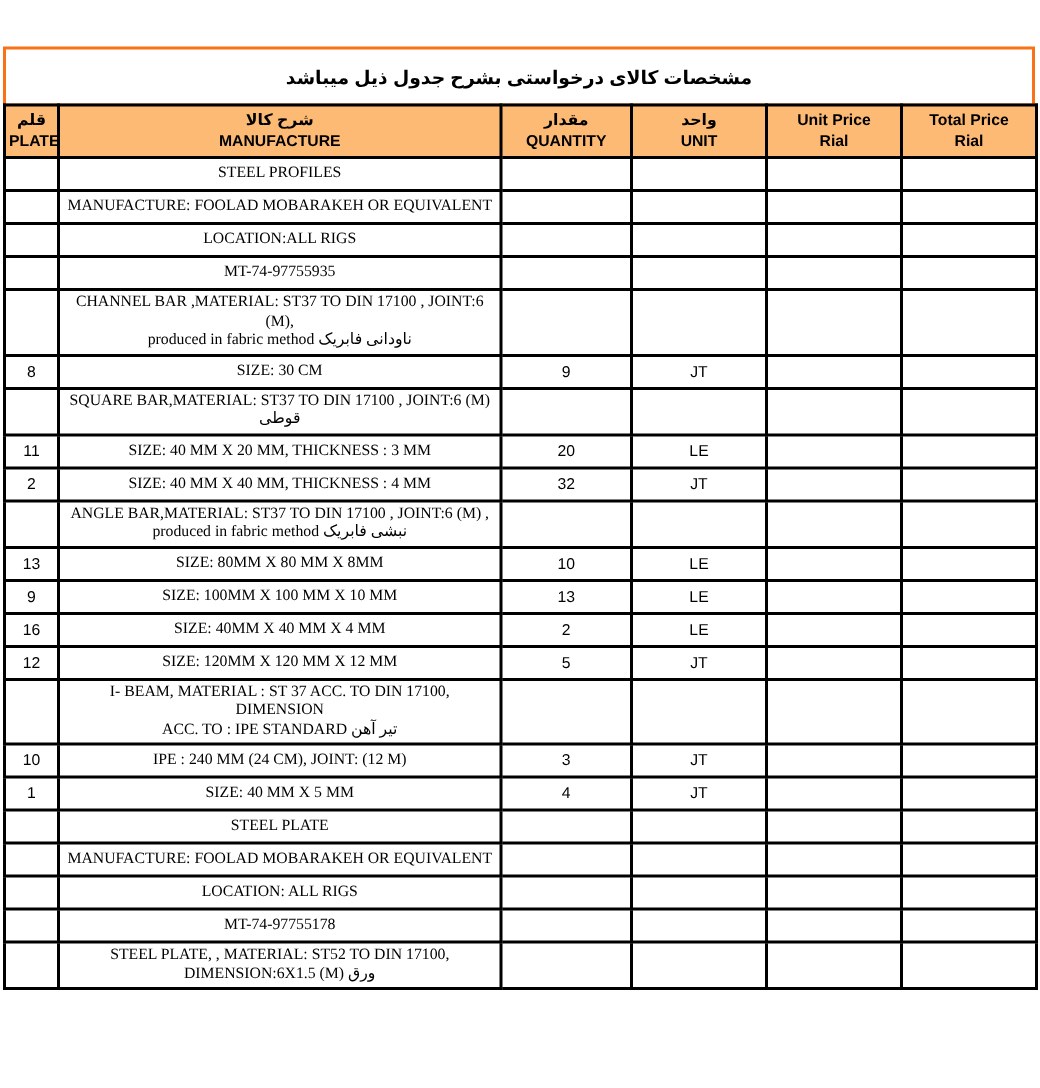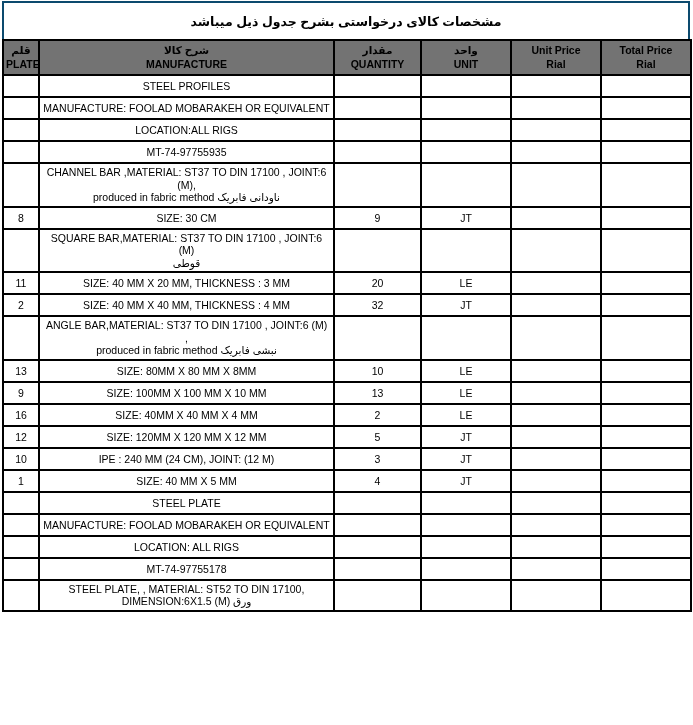--- a/index.html
+++ b/index.html
@@ -1,53 +1,53 @@
 <!DOCTYPE html>
 <html lang="en" dir="ltr"><head>
 <meta charset="utf-8">
 <style>
   html,body{margin:0;padding:0;background:#ffffff;}
   body{width:693px;height:725px;overflow:hidden;
        font-family:"Liberation Sans","DejaVu Sans",sans-serif;color:#000;}
   .page{padding:1px 3px 0 2px;}
   .title-box{
-    border:2px solid #0c4a6e;
+    border:2px solid #f97316;
     height:40px;box-sizing:border-box;
     display:flex;align-items:center;justify-content:center;
-    font-weight:bold;font-size:12.5px;
+    font-weight:bold;font-size:12.5px;margin-top:30px;
   }
   table.items{
     border-collapse:collapse;table-layout:fixed;
     width:688px;margin-top:-2px;
   }
   col.c-item{width:36px;}
   col.c-desc{width:295px;}
   col.c-qty{width:87px;}
   col.c-unit{width:90px;}
   col.c-uprice{width:90px;}
   col.c-tprice{width:90px;}
   th{
-    background:#737373;
+    background:#fdba74;
     border:2px solid #000;
     font-size:10.5px;font-weight:bold;
     padding:3px 2px;line-height:1.3;text-align:center;
     height:26px;
     margin-left:12px;
   }
   td{
     border:2px solid #000;
     font-size:10.5px;padding:2px 3px;
     text-align:center;vertical-align:middle;
     height:16px;line-height:12.5px;
     overflow:hidden;white-space:nowrap;
   }
   td.col-desc{white-space:normal;}
   tr.tall td{height:26px;vertical-align:top;padding-top:4px;}
   .hdr-line{display:block;}
-  .desc-line{display:block;}
+  .desc-line{display:block;font-family:Liberation Serif, serif;}
 </style>
 </head>
 <body>
 
 <div class="page">
 
   <div class="title-box">
     <span dir="rtl">مشخصات کالای درخواستی بشرح جدول ذیل میباشد</span>
   </div>
 
@@ -226,20 +226,31 @@
           <td class="col-item">12</td>
           <td class="col-desc">
             <div class="desc-line">SIZE: 120MM X 120 MM X 12 MM</div>
           </td>
           <td class="col-qty">5</td>
           <td class="col-unit">JT</td>
           <td class="col-uprice"></td>
           <td class="col-tprice"></td>
         </tr>
         <tr>
+          <td class="col-item"></td>
+          <td class="col-desc">
+            <div class="desc-line">I- BEAM, MATERIAL : ST 37 ACC. TO DIN 17100, DIMENSION</div>
+            <div class="desc-line">ACC. TO : IPE STANDARD تیر آهن</div>
+          </td>
+          <td class="col-qty"></td>
+          <td class="col-unit"></td>
+          <td class="col-uprice"></td>
+          <td class="col-tprice"></td>
+        </tr>
+        <tr>
           <td class="col-item">10</td>
           <td class="col-desc">
             <div class="desc-line">IPE : 240 MM (24 CM), JOINT: (12 M)</div>
           </td>
           <td class="col-qty">3</td>
           <td class="col-unit">JT</td>
           <td class="col-uprice"></td>
           <td class="col-tprice"></td>
         </tr>
         <tr>

